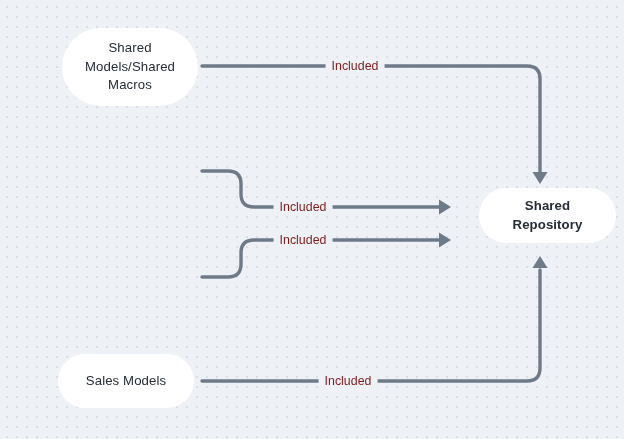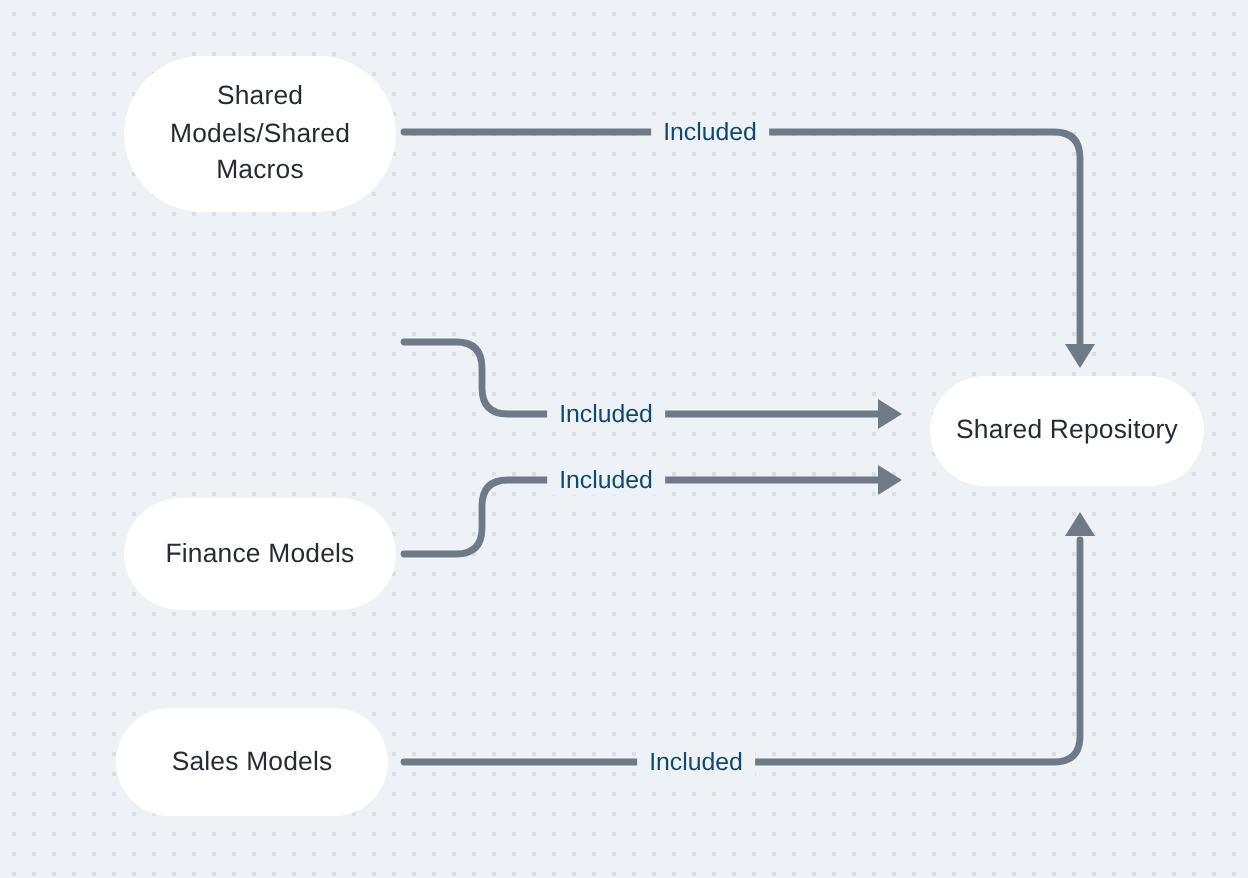--- a/index.html
+++ b/index.html
@@ -40,21 +40,21 @@
     line-height: 1.42;
     letter-spacing: 0.1px;
     box-sizing: border-box;
     padding: 4px 10px;
     z-index: 3;
   }
   .edge-label {
     position: absolute;
     transform: translate(-50%, -50%);
     background: #eef1f5;
-    color: #0c4a6e;
+    color: #7f1d1d;
     font-size: 12.4px;
     line-height: 1;
     padding: 2px 6px;
     white-space: nowrap;
     z-index: 4;
   }
 </style>
 </head>
 <body>
 
@@ -76,29 +76,26 @@
         <path d="M 202 381 L 527 381 Q 540 381 540 368 L 540 270"></path>
         <polygon points="540,256 532.5,268 547.5,268" fill="#6f7a89" stroke="none"></polygon>
       </g>
   </svg>
 
   <div class="node" style="left:62px; top:28px; width:136px; height:78px;">
     <span>Shared<br>Models/Shared<br>Macros</span>
   </div>
 
 
-  <div class="node" style="left:62px; top:249px; width:136px; height:56px;">
-    <span>Finance Models</span>
-  </div>
 
   <div class="node" style="left:58px; top:354px; width:136px; height:54px;">
     <span>Sales Models</span>
   </div>
 
-  <div class="node" style="left:465px; top:188px; width:137px; height:55px;">
+  <div class="node" style="left:479px; top:188px; width:137px; height:55px;font-weight:bold;">
     <span>Shared Repository</span>
   </div>
 
   <div class="edge-label" style="left:355px; top:66px;">Included</div>
   <div class="edge-label" style="left:303px; top:207px;">Included</div>
   <div class="edge-label" style="left:303px; top:240px;">Included</div>
   <div class="edge-label" style="left:348px; top:381px;">Included</div>
 
 </div>
 

